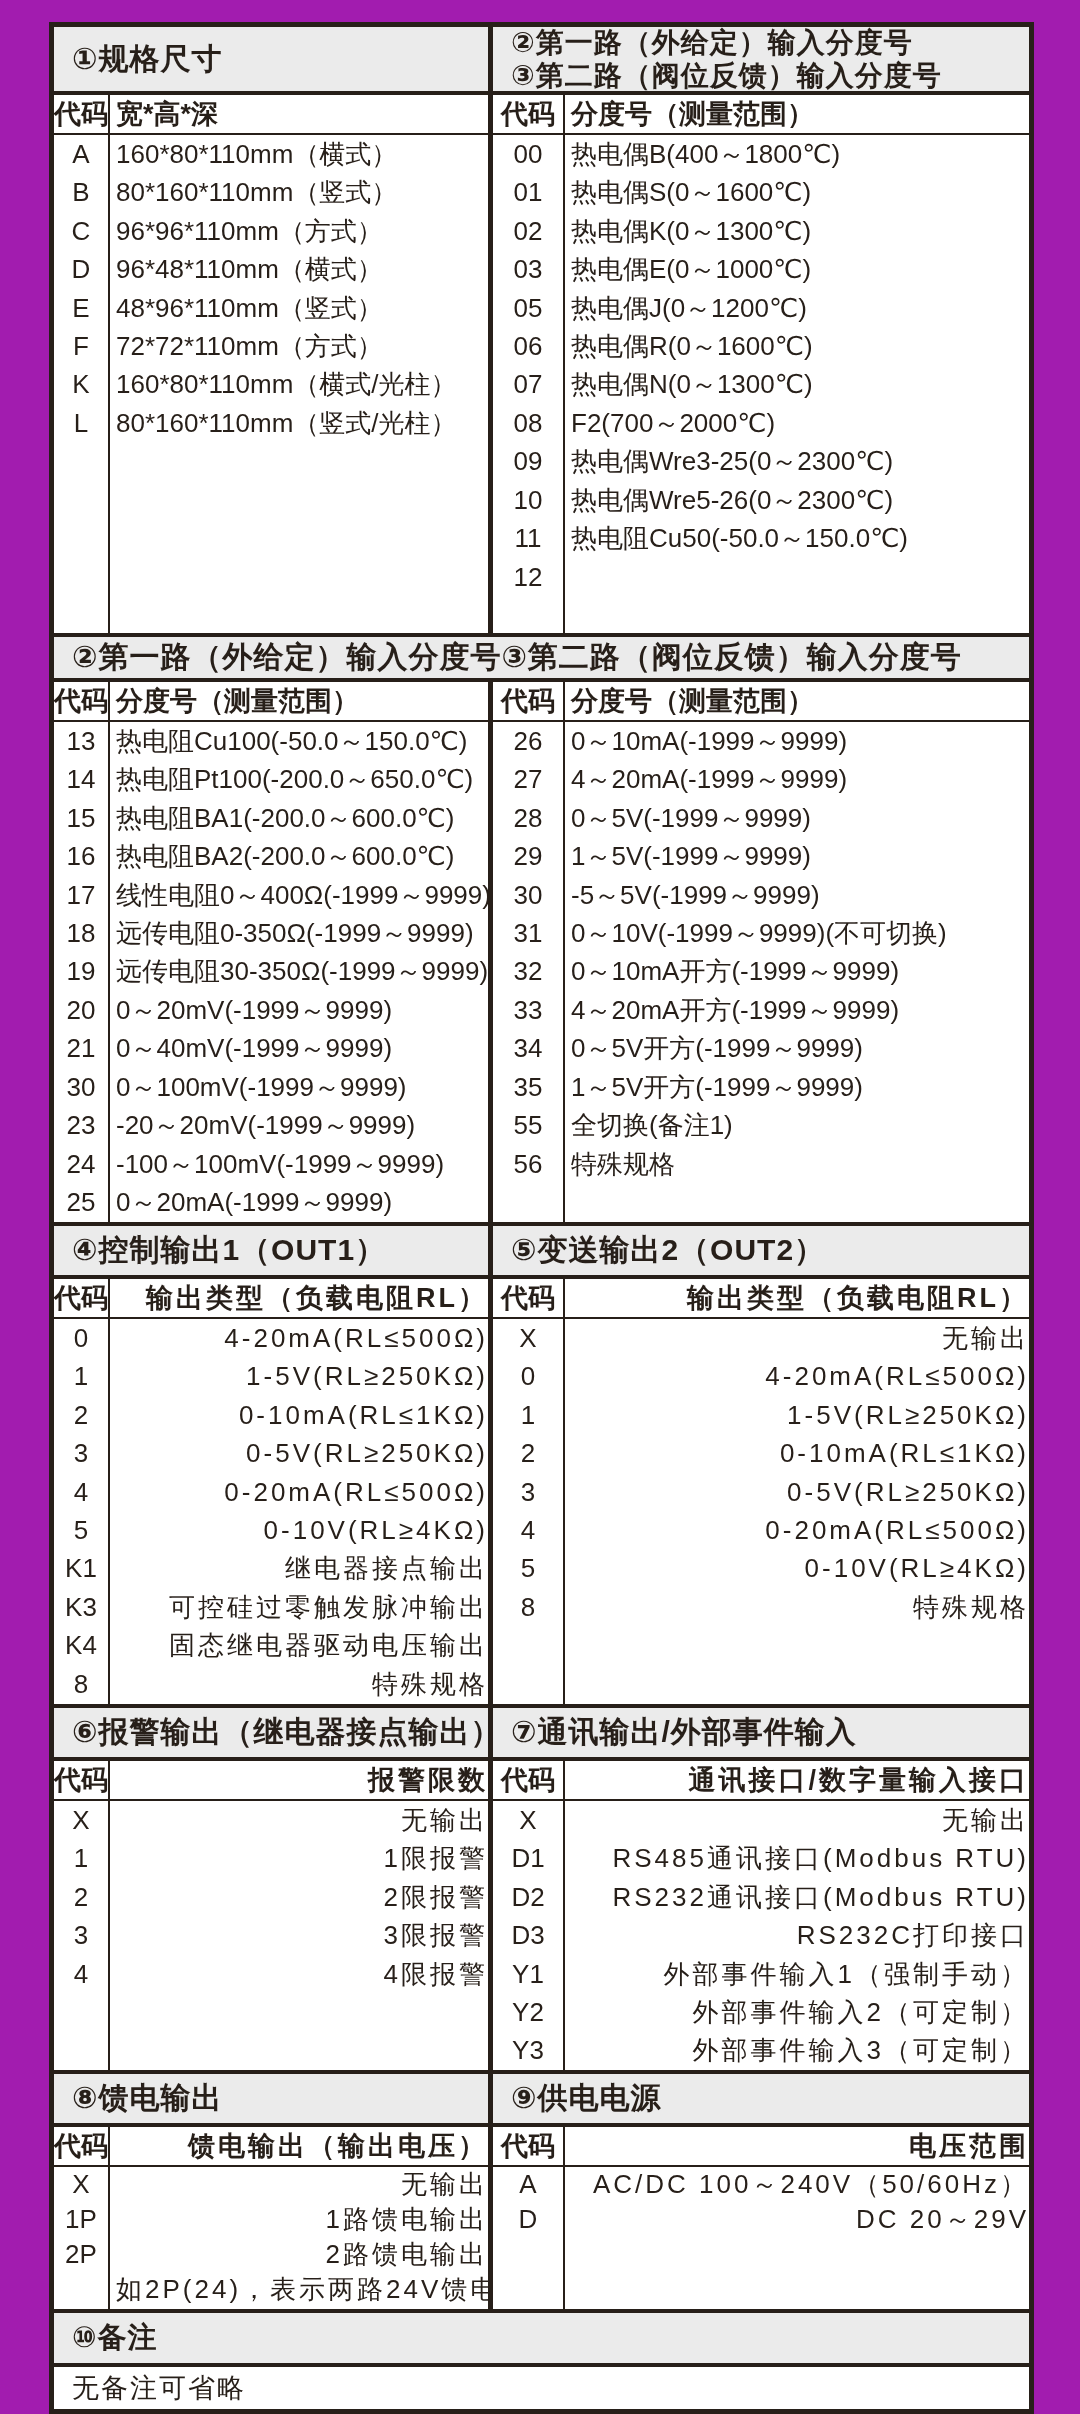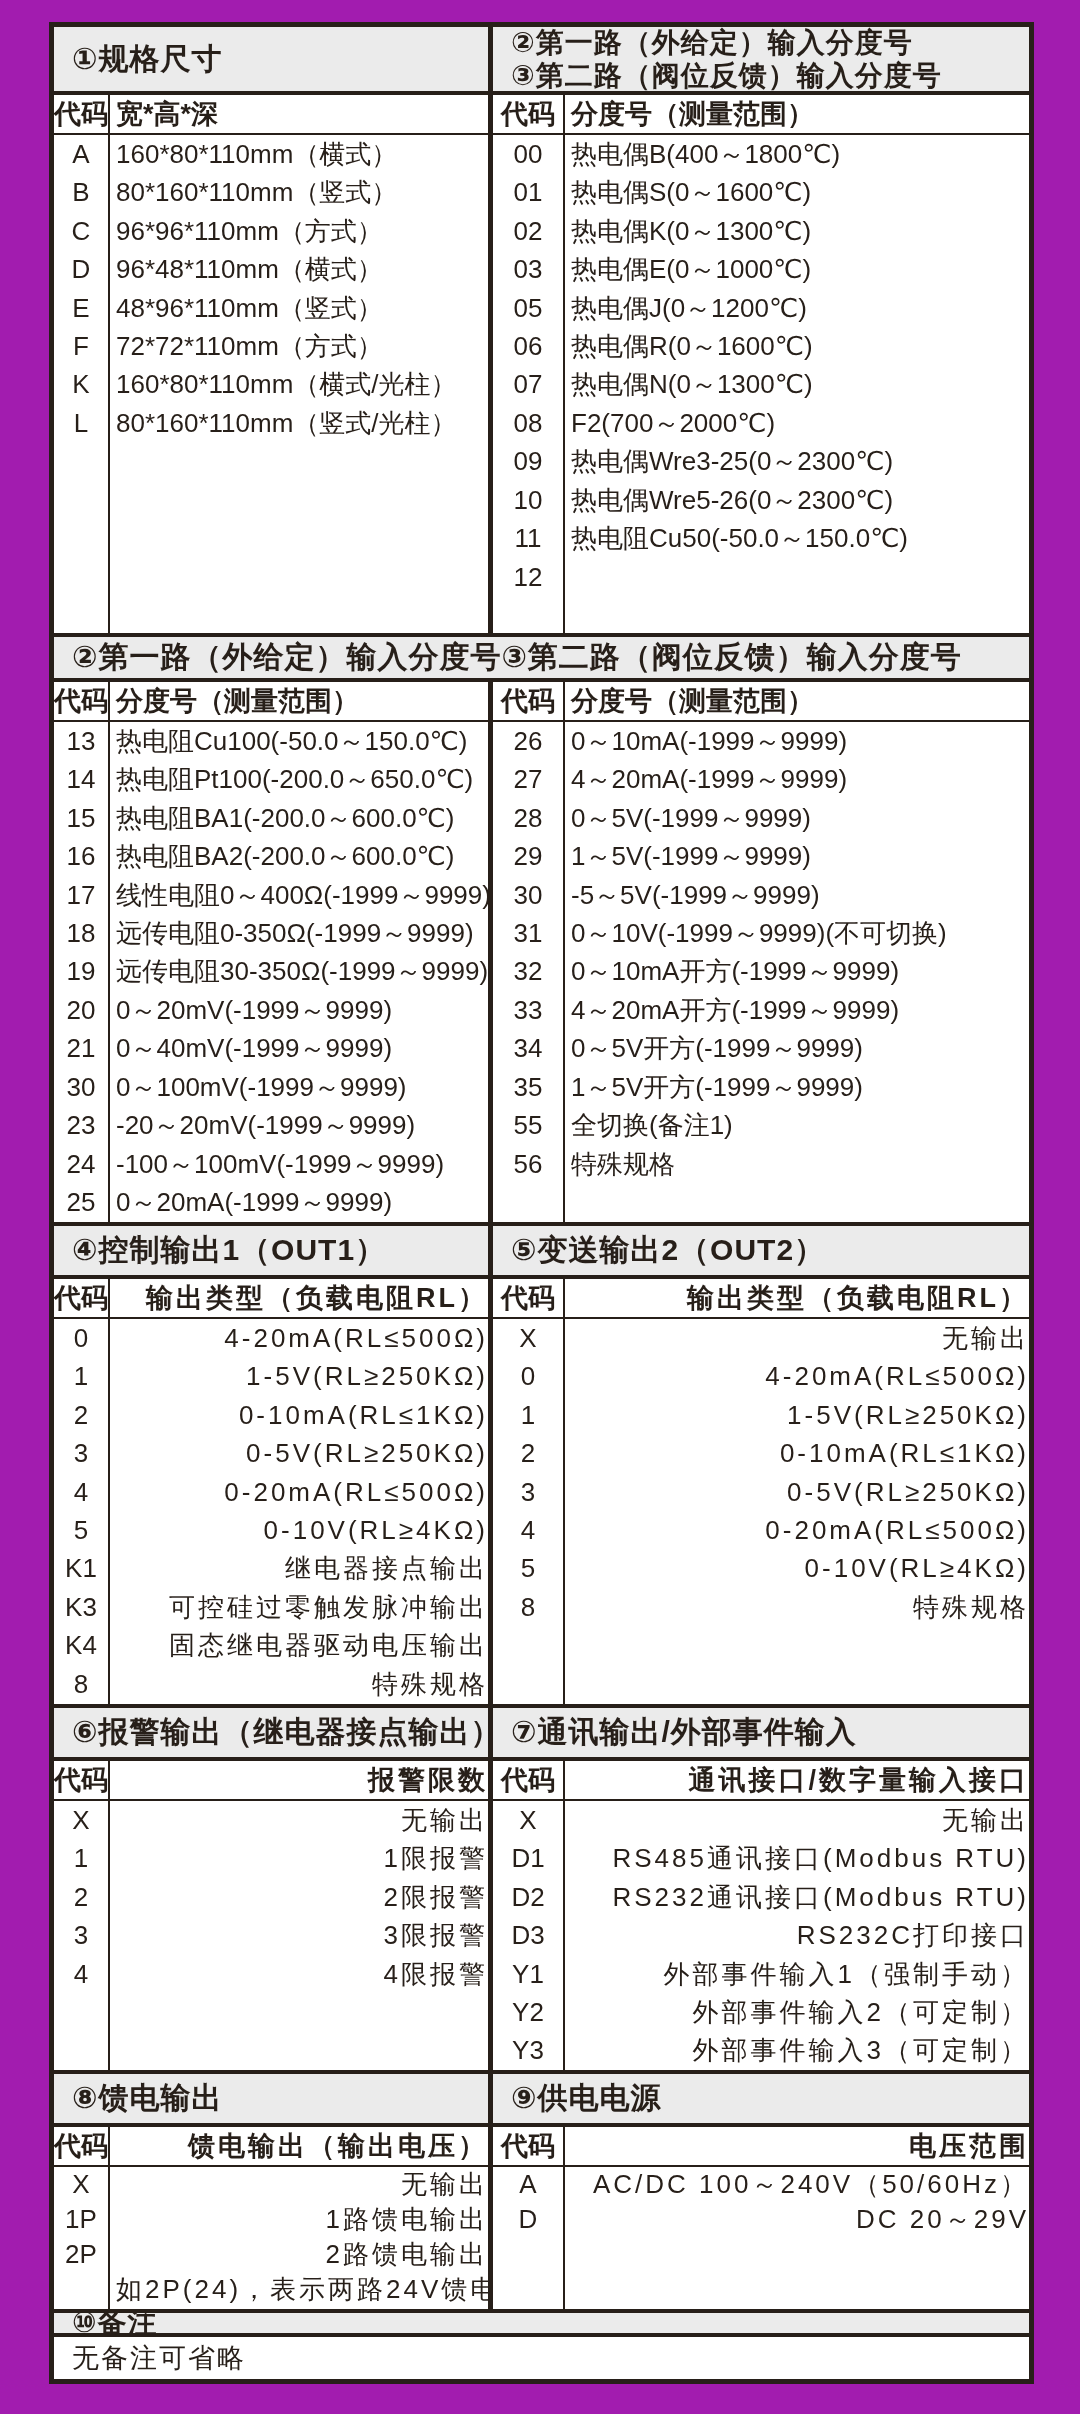--- a/index.html
+++ b/index.html
@@ -52,21 +52,21 @@
   .sec1 .body{height:498px;}
   .sec2 .bandrow,.sec3 .bandrow,.sec4 .bandrow,.sec5 .bandrow{height:57px;}
   .sec2 .body{height:500px;}
   .sec3 .body{height:385px;}
   .sec4 .body{height:269px;}
   .sec5 .body{height:142px;grid-auto-rows:35px;}
   
   .sec3 .desc,.sec4 .desc,.sec5 .desc{letter-spacing:3px;text-align:right;}
   .sec3 .colhead .desc,.sec4 .colhead .desc,.sec5 .colhead .desc{letter-spacing:3px;}
   
-  .sec6 .fullband{height:28px;font-size:29px;}
+  .sec6 .fullband{height:58px;font-size:29px;}
   .sec6 .note{height:42px;display:flex;align-items:center;padding-left:18px;
     font-size:27px;font-weight:500;letter-spacing:2px;text-align:right;}
 </style>
 </head>
 <body>
 
 <div class="sheet">
   <div class="tbl">
 
     <div class="sec sec1">

